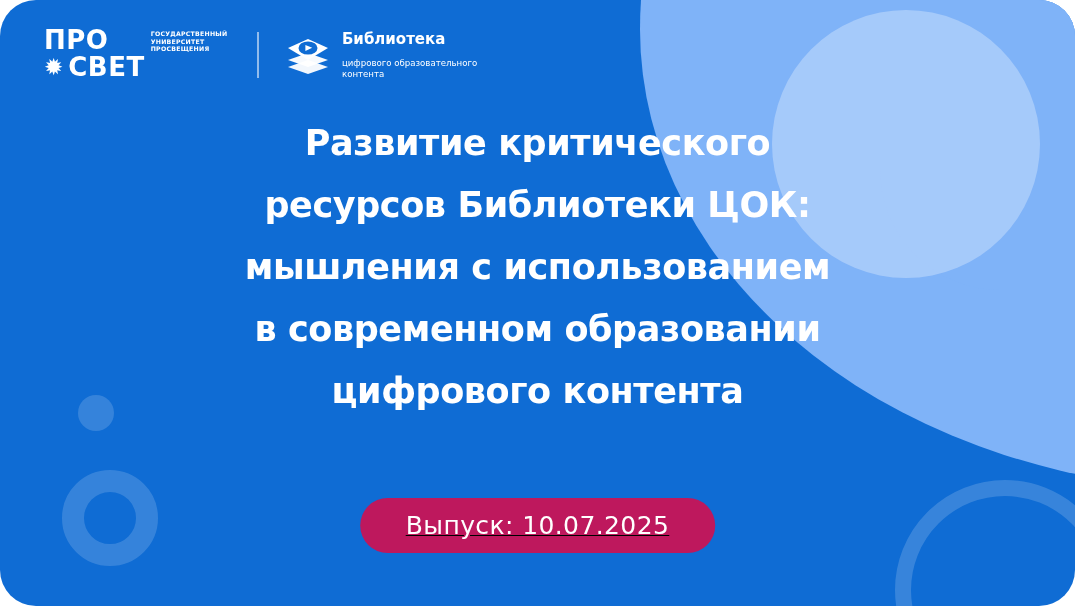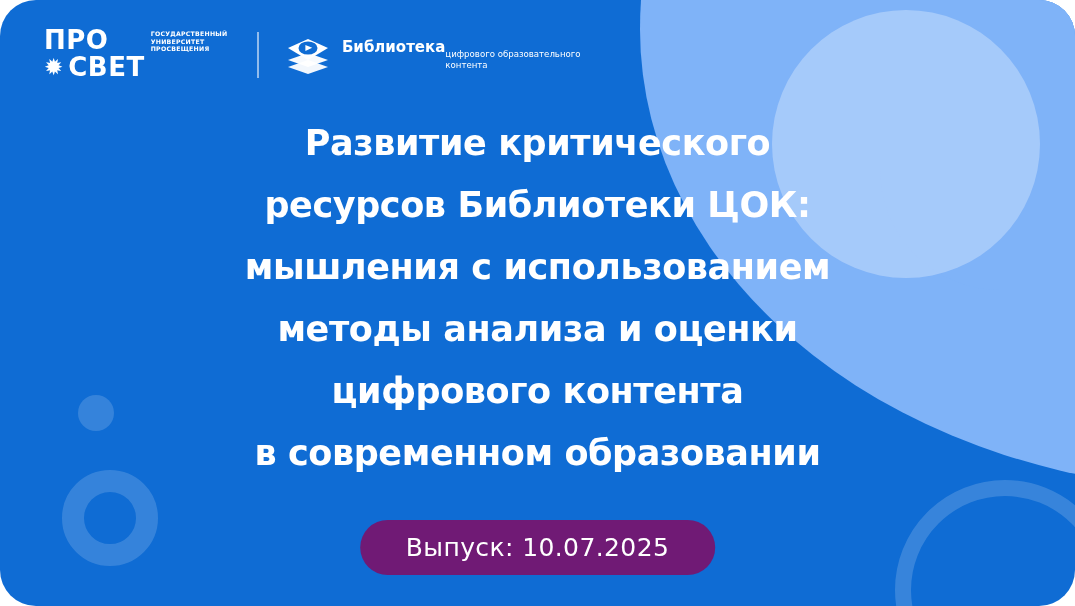--- a/index.html
+++ b/index.html
@@ -160,21 +160,21 @@
     align-items: center;
   }
   #library-icon {
     width: 46px;
     height: 42px;
     margin-right: 11px;
     flex: none;
   }
   .library-words {
     display: flex;
-    flex-direction: row;
+    flex-direction: column;
     justify-content: center;
   }
   #library-title {
     font-family: "DejaVu Sans", sans-serif;
     font-weight: 700;
     font-size: 15px;
     line-height: 17px;
     color: #ffffff;
   }
   #library-subtitle {
@@ -205,25 +205,26 @@
     color: #ffffff;
     letter-spacing: -0.4px;
     white-space: nowrap;
   }
 
   
   #badge {
     position: absolute;
     left: 50%;
     transform: translateX(-50%);
-    top: 520px;
-    background: #701a75;
+    top: 498px;
+    background: #be185d;
     border-radius: 30px;
     padding: 13px 46px;
     z-index: 6;
+    text-decoration: underline;
   }
   #badge-label {
     font-family: "DejaVu Sans", sans-serif;
     font-weight: 400;
     font-size: 25px;
     line-height: 29px;
     color: #ffffff;
     letter-spacing: 0.4px;
     white-space: nowrap;
   }
@@ -277,22 +278,21 @@
 контента</div>
       </div>
     </div>
 
   </div>
 
   <div id="title-block">
     <div class="title-line">Развитие критического</div>
     <div class="title-line">ресурсов Библиотеки ЦОК:</div>
     <div class="title-line">мышления с использованием</div>
-    <div class="title-line">методы анализа и оценки</div>
+    <div class="title-line">в современном образовании</div>
     <div class="title-line">цифрового контента</div>
-    <div class="title-line">в современном образовании</div>
   </div>
 
   <div id="badge">
     <span id="badge-label">Выпуск: 10.07.2025</span>
   </div>
 
 </div>
 
 </body></html>

